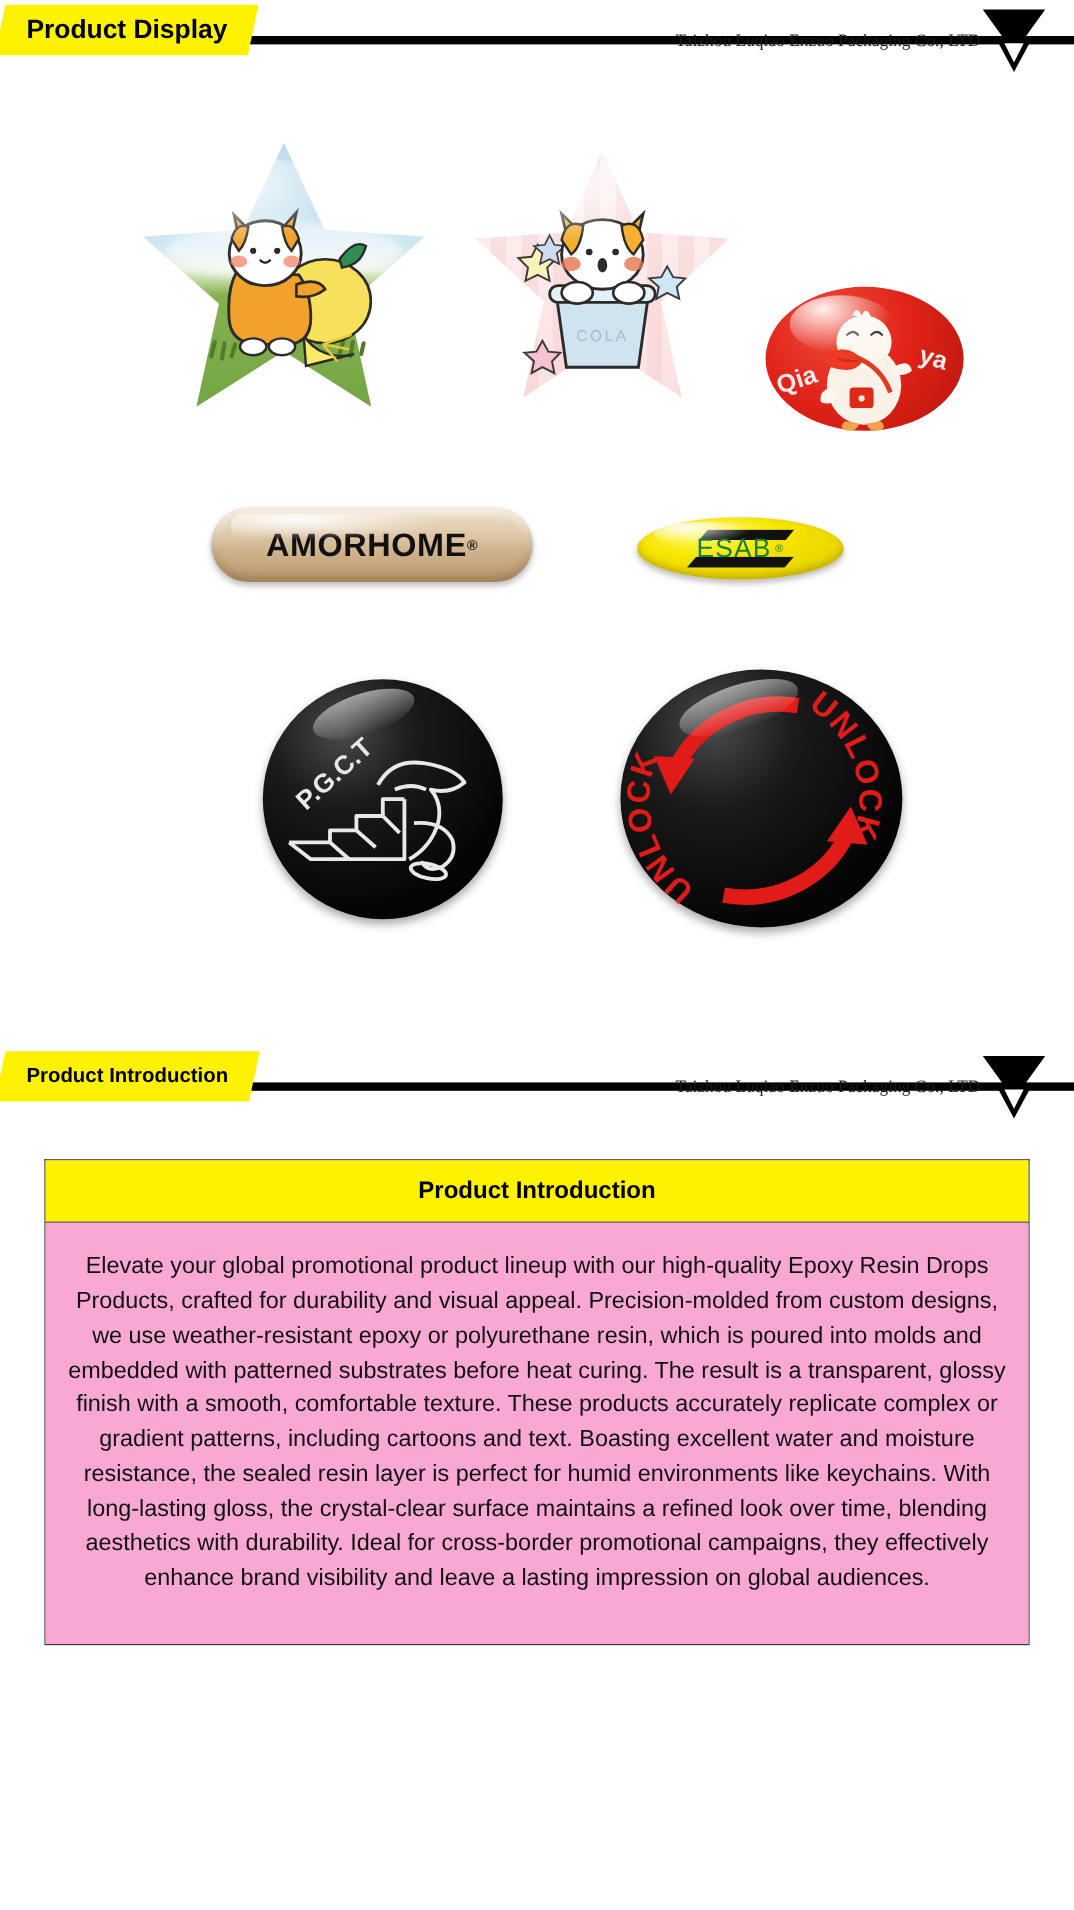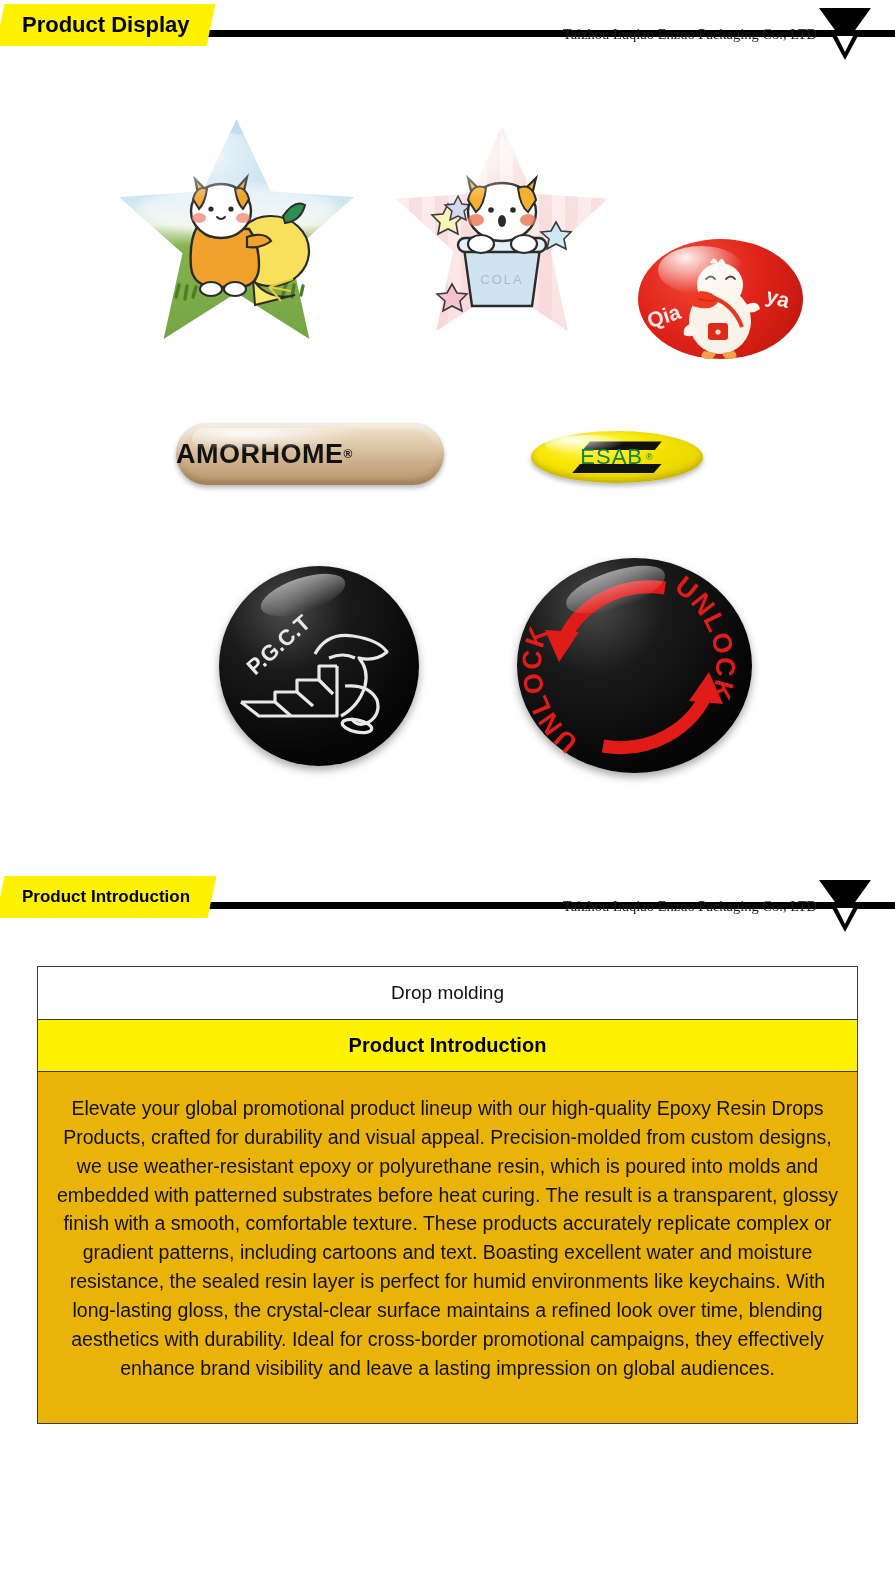--- a/index.html
+++ b/index.html
@@ -73,21 +73,21 @@
   #duck { left: 634px; top: 175px; width: 165px; height: 120px; }
   #duck .bg { position:absolute; inset:0; border-radius:50%;
      background: radial-gradient(circle at 34% 26%, #f04a3a 0%, #e02318 46%, #b9140c 100%); }
 
   
   #amor { left: 172px; top: 359px; width: 268px; height: 62px; }
   #amor .bg { position:absolute; inset:0; border-radius:31px;
     background: linear-gradient(180deg,#efe0c9 0%, #e2cdb0 30%, #cdb08a 62%, #b9966e 100%);
     box-shadow: inset 0 -4px 7px rgba(120,85,45,.45), inset 0 4px 7px rgba(255,255,255,.75),
                 0 3px 5px rgba(0,0,0,.28); }
-  #amor .txt { position:absolute; inset:0; display:flex; align-items:center; justify-content:flex-start;
+  #amor .txt { position:absolute; inset:0; display:flex; align-items:center; justify-content:center;
     font-weight:bold; font-size:27px; color:#111; letter-spacing:.5px; }
   #amor .reg { font-size:12px; vertical-align:super; }
 
   
   #esab { left: 527px; top: 367px; width: 172px; height: 52px; }
   #esab .bg { position:absolute; inset:0; border-radius:50%;
     background: radial-gradient(ellipse at 34% 26%, #fffb66 0%, #f7e500 38%, #e0cc00 100%);
     box-shadow: inset 0 -3px 6px rgba(150,130,0,.5), 0 3px 5px rgba(0,0,0,.28); }
   #esab .bar { position:absolute; background:#111; }
   #esab .bar-top { left:30%; top:20%; width:46%; height:17%;
@@ -108,21 +108,21 @@
   #pgct { left: 215px; top: 502px; width: 200px; height: 200px; }
   #unlock { left: 513px; top: 494px; width: 235px; height: 215px; }
 
   
   .spec-table { position: absolute; left: 37px; top: 966px; width: 821px; }
   .spec-row { border: 1px solid #3a3a3a; border-bottom: none; }
   .spec-row:last-child { border-bottom: 1px solid #3a3a3a; }
   .spec-head { background:#FFF200; text-align:center; font-weight:bold; font-size:20px;
     color:#000; padding: 14px 8px; }
   .spec-val { background:#fff; text-align:center; font-size:19px; color:#111; padding: 15px 8px; }
-  .spec-body { background:#eab308; padding: 22px 16px 40px 16px; }
+  .spec-body { background:#f9a8d4; padding: 22px 16px 40px 16px; }
   .spec-body p { text-align:center; font-size:19.5px; line-height:1.48; color:#111; }
 </style>
 </head>
 <body>
 
 <div class="page">
 
   <div class="section-header" style="top:0px;">
     <div class="sh-rule"></div>
     <div class="sh-tag" style="font-size:22px;">
@@ -318,23 +318,20 @@
     <div class="sh-company">Taizhou Luqiao Enzuo Packaging Co., LTD</div>
     <svg class="sh-mark" viewBox="0 0 56 58">
       <polygon points="2,4 54,4 28,40" fill="#000"></polygon>
       <polygon points="14,30 42,30 28,56" fill="#000"></polygon>
       <polygon points="20,32 36,32 28,48" fill="#fff"></polygon>
     </svg>
   </div>
 
   <div class="spec-table">
     <div class="spec-row">
-      <div class="spec-val">Drop molding</div>
-    </div>
-    <div class="spec-row">
       <div class="spec-head">Product Introduction</div>
     </div>
     <div class="spec-row">
       <div class="spec-body">
         <p>Elevate your global promotional product lineup with our high-quality Epoxy Resin Drops Products, crafted for durability and visual appeal. Precision-molded from custom designs, we use weather-resistant epoxy or polyurethane resin, which is poured into molds and embedded with patterned substrates before heat curing. The result is a transparent, glossy finish with a smooth, comfortable texture. These products accurately replicate complex or gradient patterns, including cartoons and text. Boasting excellent water and moisture resistance, the sealed resin layer is perfect for humid environments like keychains. With long-lasting gloss, the crystal-clear surface maintains a refined look over time, blending aesthetics with durability. Ideal for cross-border promotional campaigns, they effectively enhance brand visibility and leave a lasting impression on global audiences.</p>
       </div>
     </div>
   </div>
 
 </div>

